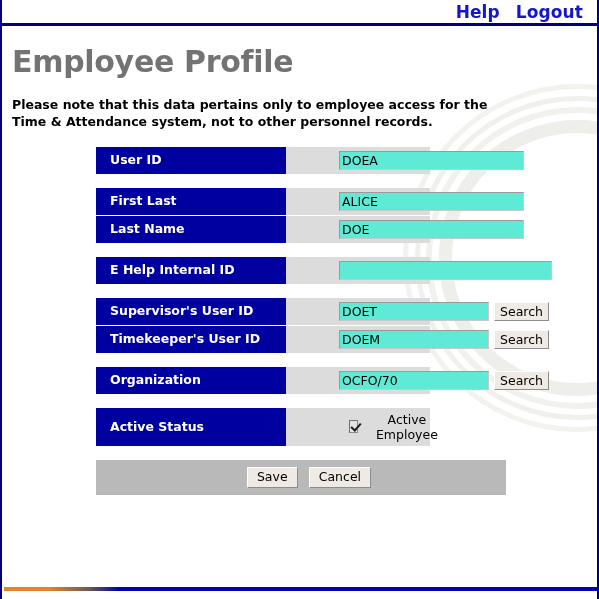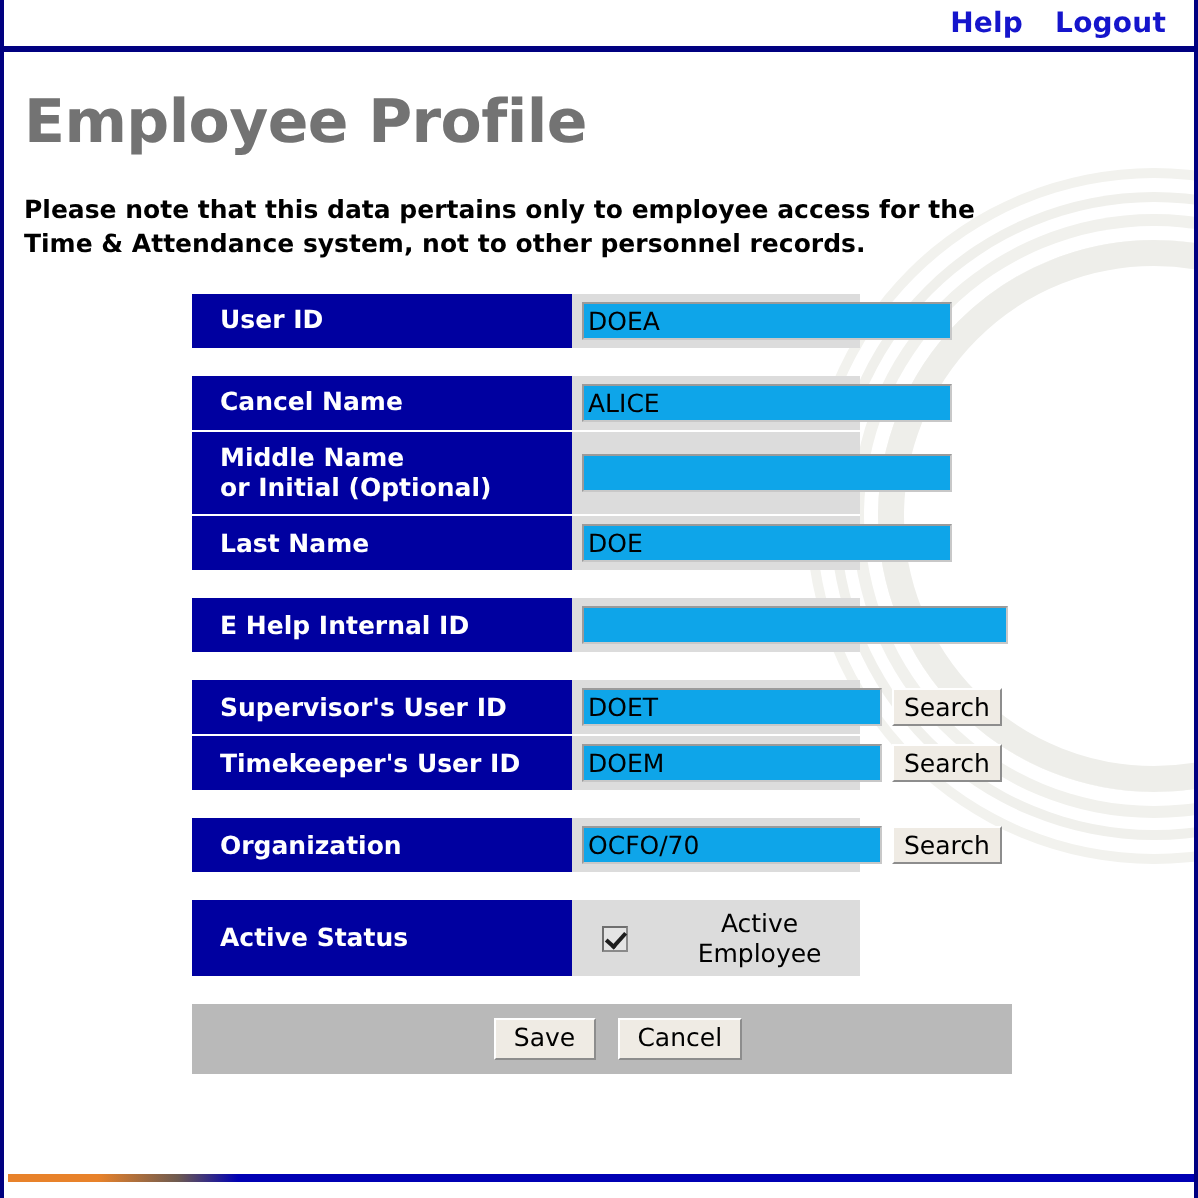--- a/index.html
+++ b/index.html
@@ -58,21 +58,21 @@
     height: 26px;
     border-bottom: 3px solid #000080;
     box-sizing: border-box;
     display: flex;
     align-items: center;
     justify-content: flex-end;
     padding-right: 14px;
   }
   .topbar .toplink {
     color: #1515cc;
-    font-size: 14px;
+    font-size: 17px;
     font-weight: bold;
     text-decoration: none;
     margin-left: 16px;
     letter-spacing: 0.1px;
   }
 
   
   .page-title {
     color: #737373;
     font-size: 30px;
@@ -99,20 +99,21 @@
   }
   .grp { margin-bottom: 14px; }
   .grp:last-child { margin-bottom: 0; }
 
   .row {
     display: flex;
     align-items: stretch;
     background: #dcdcdc;
     width: 334px;
     box-sizing: border-box;
+    gap: 48px;
   }
   .row + .row { border-top: 1px solid #ffffff; }
 
   .lbl {
     width: 190px;
     min-width: 190px;
     background: #0000a0;
     color: #ffffff;
     font-size: 12.5px;
     font-weight: bold;
@@ -134,21 +135,21 @@
   }
 
   input.txt {
     font-family: "DejaVu Sans", "Liberation Sans", sans-serif;
     font-size: 12.5px;
     color: #000000;
     height: 19px;
     line-height: 19px;
     padding: 0 2px;
     box-sizing: border-box;
-    background: #0ea5e9;
+    background: #5eead4;
     border: 1px solid #9a9a9a;
     border-right-color: #c8c8c8;
     border-bottom-color: #c8c8c8;
     outline: none;
   }
   input.w-std  { width: 185px; }
   input.w-srch { width: 150px; }
   input.w-wide { width: 213px; }
 
   button.btn {
@@ -240,33 +241,24 @@
           </div>
           <div class="fld">
             <input class="txt w-std" type="text" value="DOEA" style="">
           </div>
         </div>
       </div>
 
       <div class="grp">
         <div class="row">
           <div class="lbl">
-            <span>Cancel Name</span>
+            <span>First Last</span>
           </div>
           <div class="fld">
             <input class="txt w-std" type="text" value="ALICE" style="">
-          </div>
-        </div>
-        <div class="row">
-          <div class="lbl">
-            <span>Middle Name</span>
-            <span>or Initial (Optional)</span>
-          </div>
-          <div class="fld">
-            <input class="txt w-std" type="text" value="" style="">
           </div>
         </div>
         <div class="row">
           <div class="lbl">
             <span>Last Name</span>
           </div>
           <div class="fld">
             <input class="txt w-std" type="text" value="DOE" style="">
           </div>
         </div>

